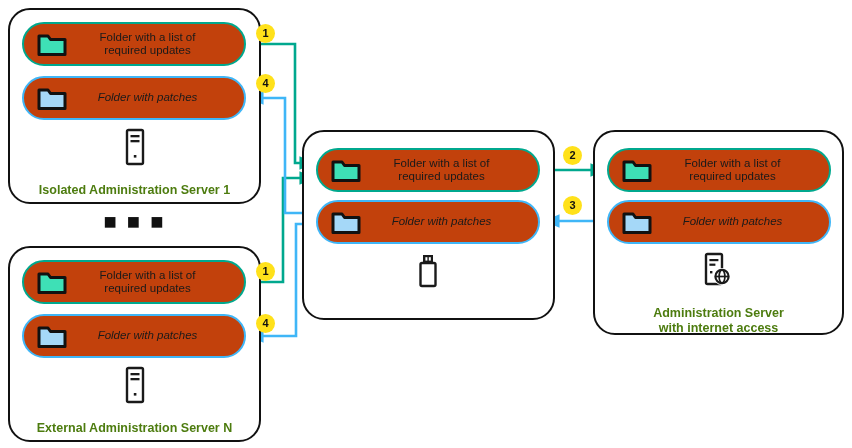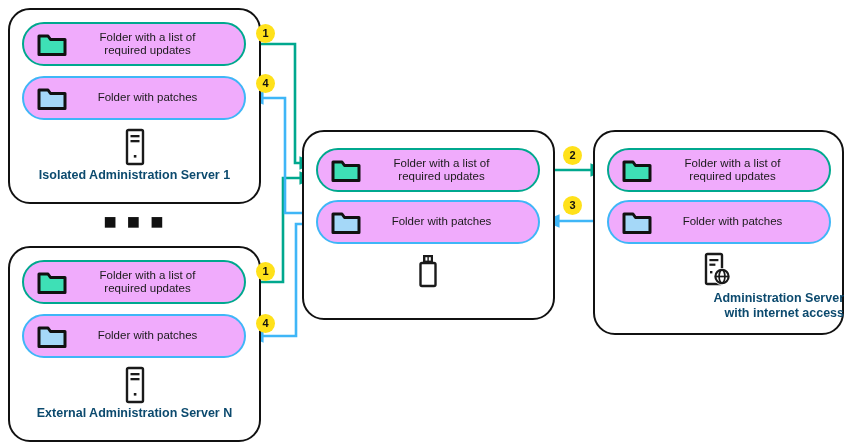--- a/index.html
+++ b/index.html
@@ -39,27 +39,27 @@
   #node-isolated-1 { left: 8px;   top: 8px;   width: 253px; height: 196px; }
   #node-isolated-n { left: 8px;   top: 246px; width: 253px; height: 196px; }
   #node-external   { left: 302px; top: 130px; width: 253px; height: 190px; }
   #node-internet   { left: 593px; top: 130px; width: 251px; height: 205px; }
 
   
   .folder-pill {
     position: absolute;
     box-sizing: border-box;
     border-radius: 22px;
-    background: #f0abfc;
+    background: #c2410c;
     display: flex;
     align-items: center;
     height: 44px;
   }
   .folder-pill.green { border: 2.5px solid #00a88e; }
-  .folder-pill.blue  { border: 2.5px solid #3fb6f7; }
+  .folder-pill.blue  { border: 2.5px solid #3fb6f7; font-style: italic; }
 
   .folder-icon {
     flex: 0 0 auto;
     margin-left: 13px;
     width: 30px;
     height: 25px;
   }
   .pill-label {
     flex: 1 1 auto;
     text-align: center;
@@ -91,27 +91,28 @@
   #icon-ison { left: 118px; top: 366px; }
   #icon-ext  { left: 411px; top: 252px; }
   #icon-int  { left: 699px; top: 252px; }
 
   .node-caption {
     position: absolute;
     text-align: center;
     font-size: 12.5px;
     font-weight: bold;
     line-height: 15px;
-    color: #0c4a6e;
+    color: #4d7c0f;
     white-space: pre-line;
+    margin-top: 15px;
   }
   #caption-iso1 { left: 8px;   top: 168px; width: 253px; }
   #caption-ison { left: 8px;   top: 406px; width: 253px; }
   #caption-ext  { left: 302px; top: 294px; width: 253px; }
-  #caption-int  { left: 593px; top: 291px; width: 251px; text-align: right; }
+  #caption-int  { left: 593px; top: 291px; width: 251px; }
 
   
   #servers-ellipsis {
     position: absolute;
     left: 8px;
     top: 212px;
     width: 253px;
     text-align: center;
     font-size: 22px;
     font-weight: bold;

